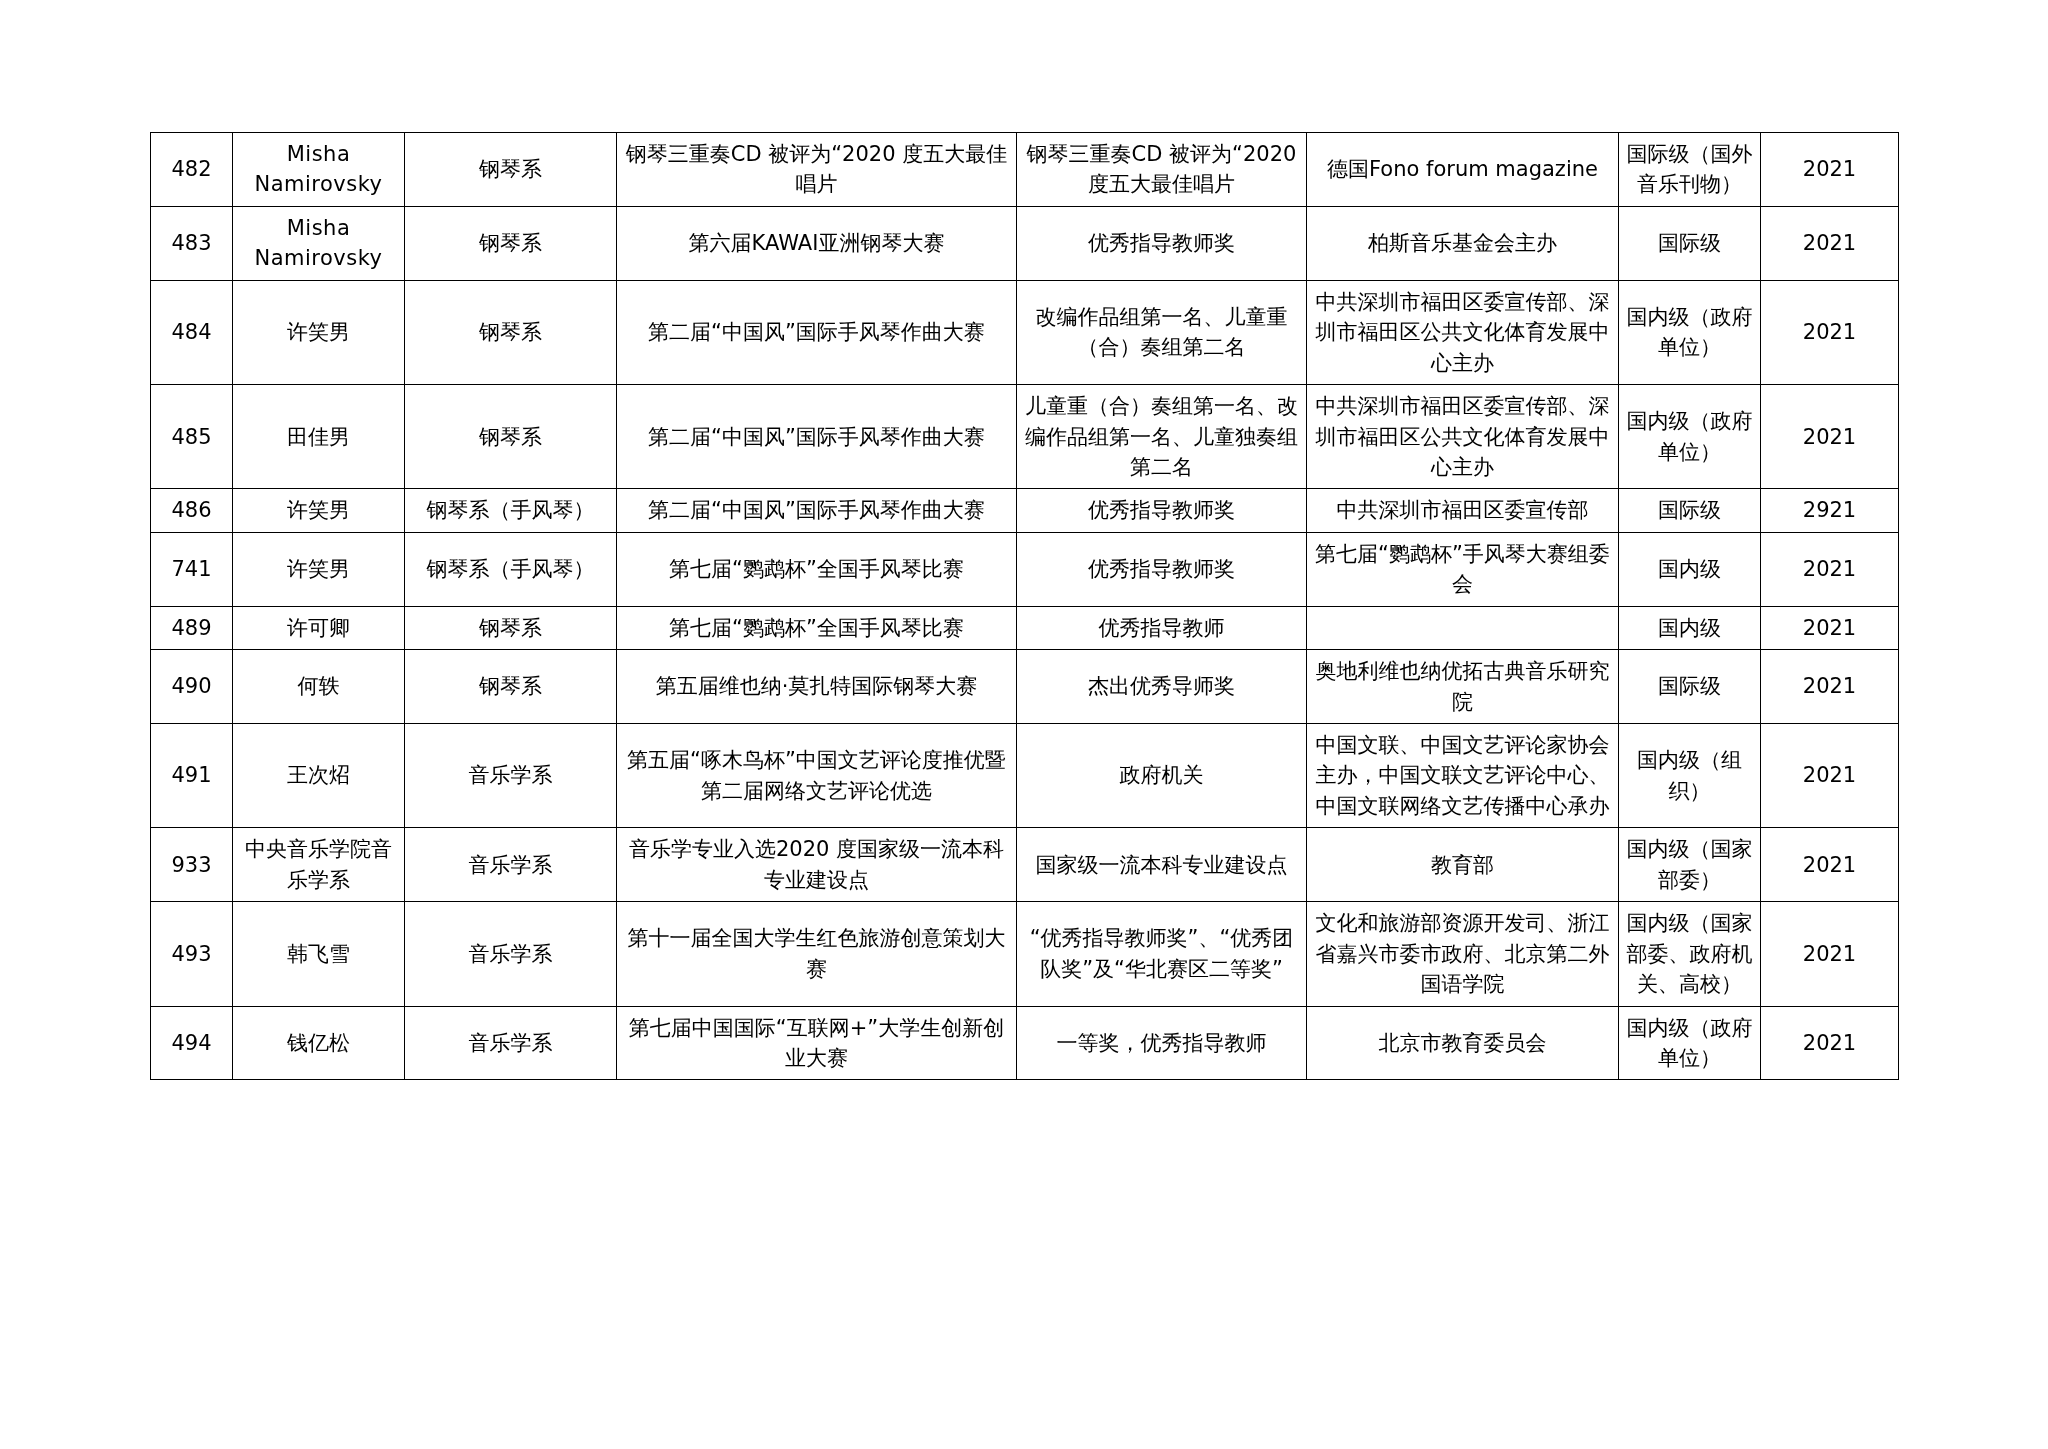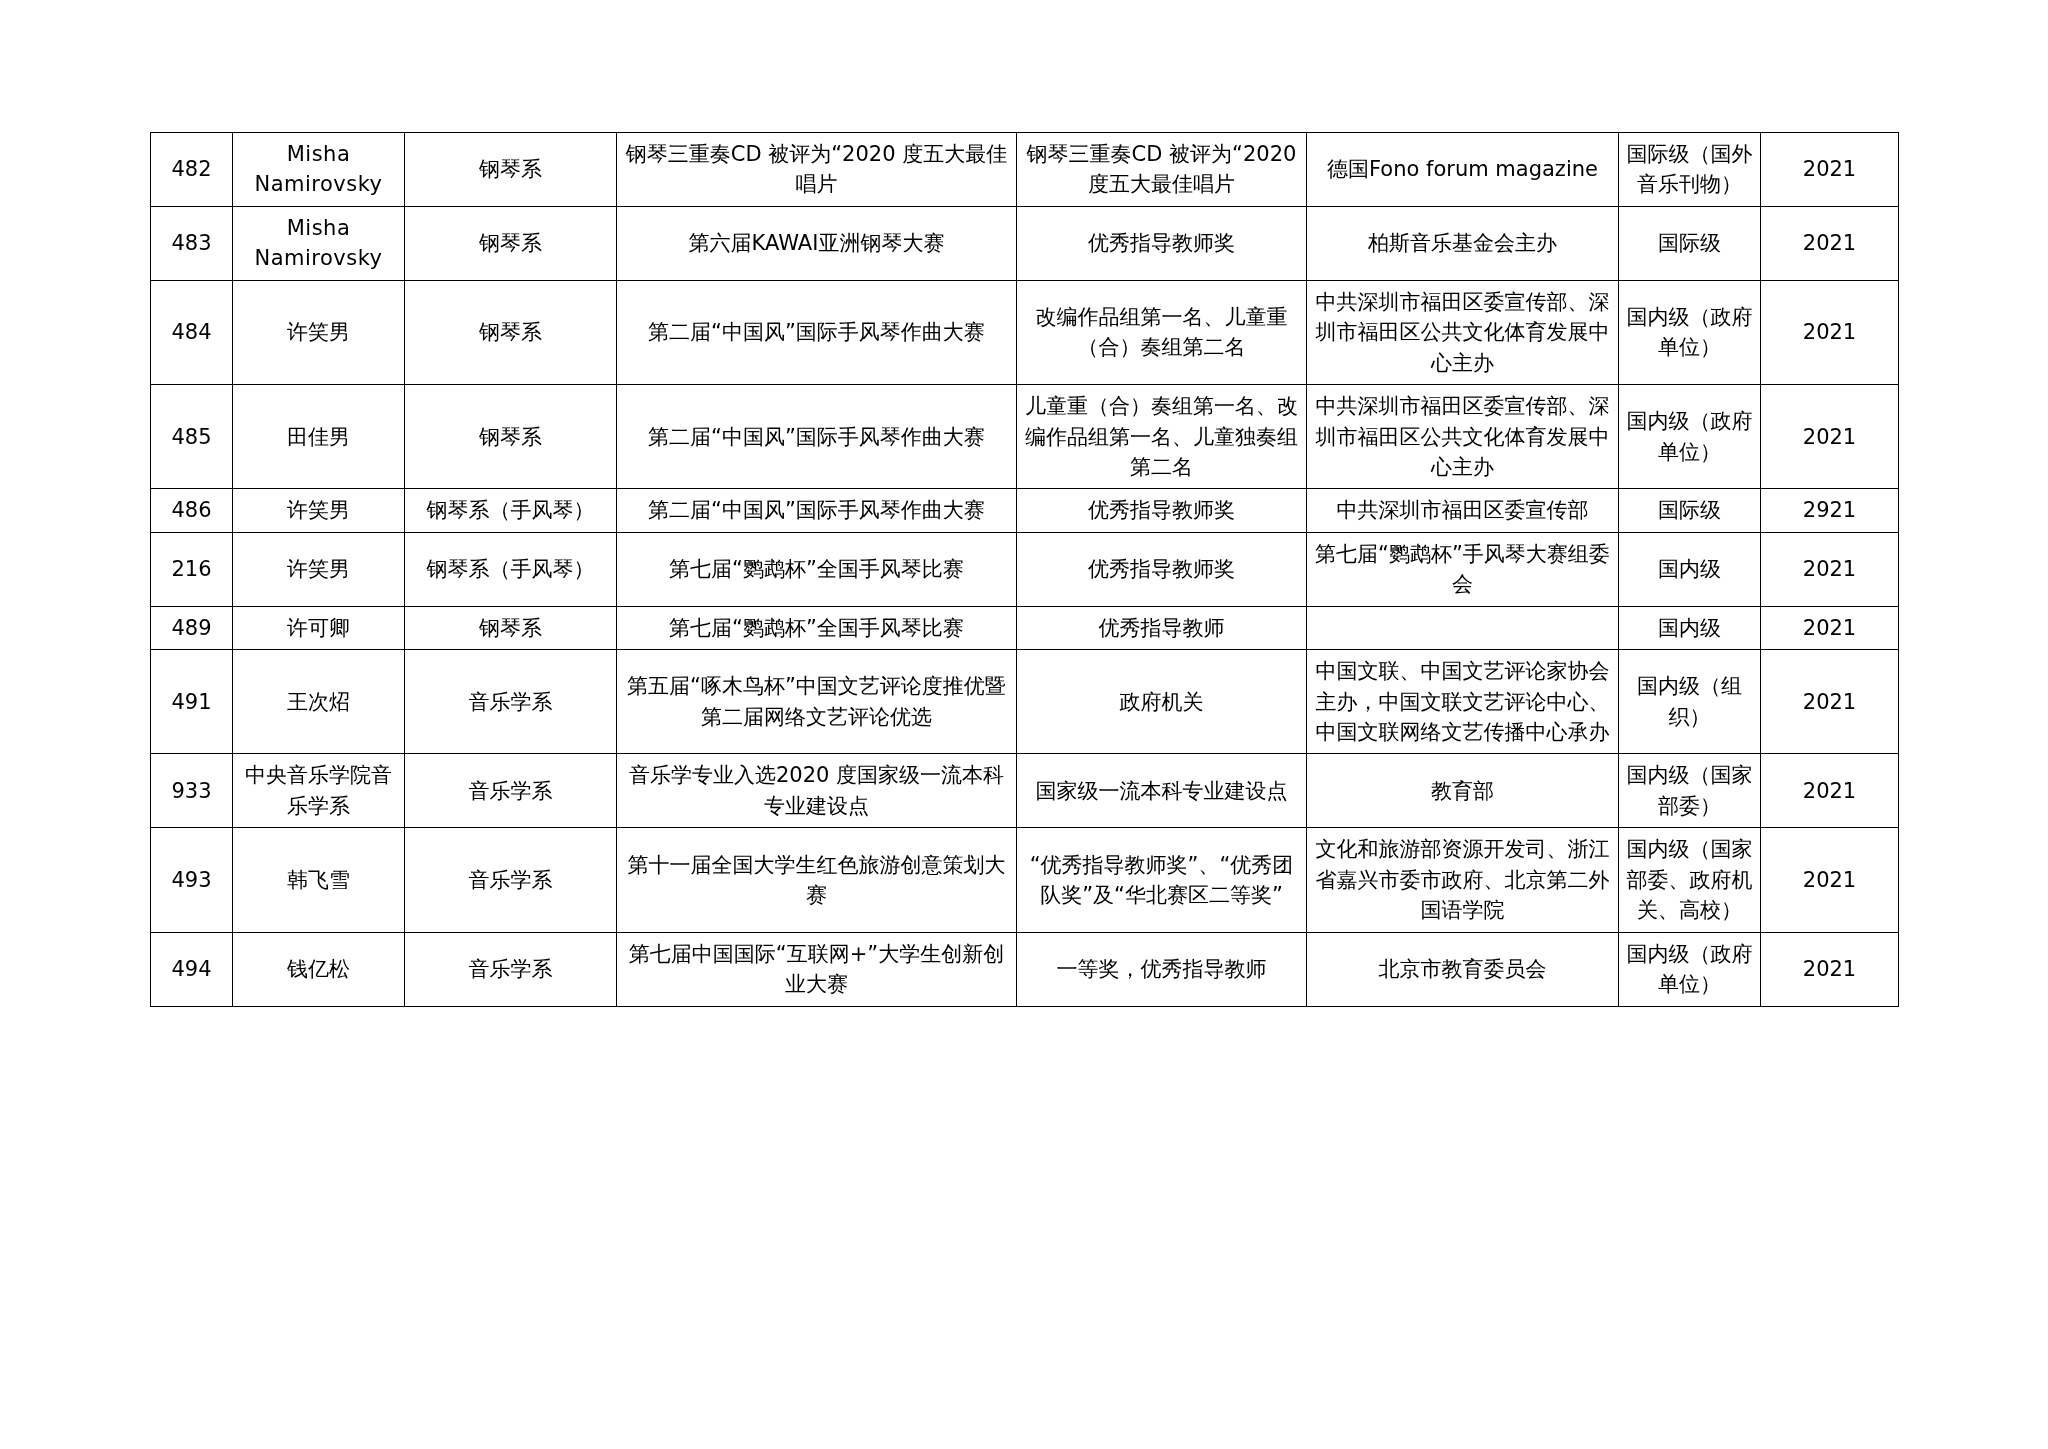--- a/index.html
+++ b/index.html
@@ -129,41 +129,51 @@
         <td class="cell-dept">钢琴系（手风琴）</td>
         <td class="cell-event justify">第二届“中国风”国际手风琴作曲大赛</td>
         <td class="cell-award">优秀指导教师奖</td>
         <td class="cell-org">中共深圳市福田区委宣传部</td>
         <td class="cell-level">国际级</td>
         <td class="cell-year">2921</td>
       </tr>
 
 
       <tr>
-        <td class="cell-index">216</td>
+        <td class="cell-index">741</td>
         <td class="cell-name">许笑男</td>
         <td class="cell-dept">钢琴系（手风琴）</td>
         <td class="cell-event">第七届“鹦鹉杯”全国手风琴比赛</td>
         <td class="cell-award">优秀指导教师奖</td>
         <td class="cell-org justify">第七届“鹦鹉杯”手风琴大赛组委会</td>
         <td class="cell-level">国内级</td>
         <td class="cell-year">2021</td>
       </tr>
 
       <tr>
         <td class="cell-index">489</td>
         <td class="cell-name">许可卿</td>
         <td class="cell-dept">钢琴系</td>
         <td class="cell-event">第七届“鹦鹉杯”全国手风琴比赛</td>
         <td class="cell-award">优秀指导教师</td>
         <td class="cell-org"></td>
         <td class="cell-level">国内级</td>
         <td class="cell-year">2021</td>
       </tr>
 
+      <tr>
+        <td class="cell-index">490</td>
+        <td class="cell-name">何轶</td>
+        <td class="cell-dept">钢琴系</td>
+        <td class="cell-event justify">第五届维也纳·莫扎特国际钢琴大赛</td>
+        <td class="cell-award">杰出优秀导师奖</td>
+        <td class="cell-org justify">奥地利维也纳优拓古典音乐研究院</td>
+        <td class="cell-level">国际级</td>
+        <td class="cell-year">2021</td>
+      </tr>
 
       <tr>
         <td class="cell-index">491</td>
         <td class="cell-name">王次炤</td>
         <td class="cell-dept">音乐学系</td>
         <td class="cell-event justify">第五届“啄木鸟杯”中国文艺评论度推优暨第二届网络文艺评论优选</td>
         <td class="cell-award">政府机关</td>
         <td class="cell-org justify">中国文联、中国文艺评论家协会主办，中国文联文艺评论中心、中国文联网络文艺传播中心承办</td>
         <td class="cell-level justify">国内级（组织）</td>
         <td class="cell-year">2021</td>

